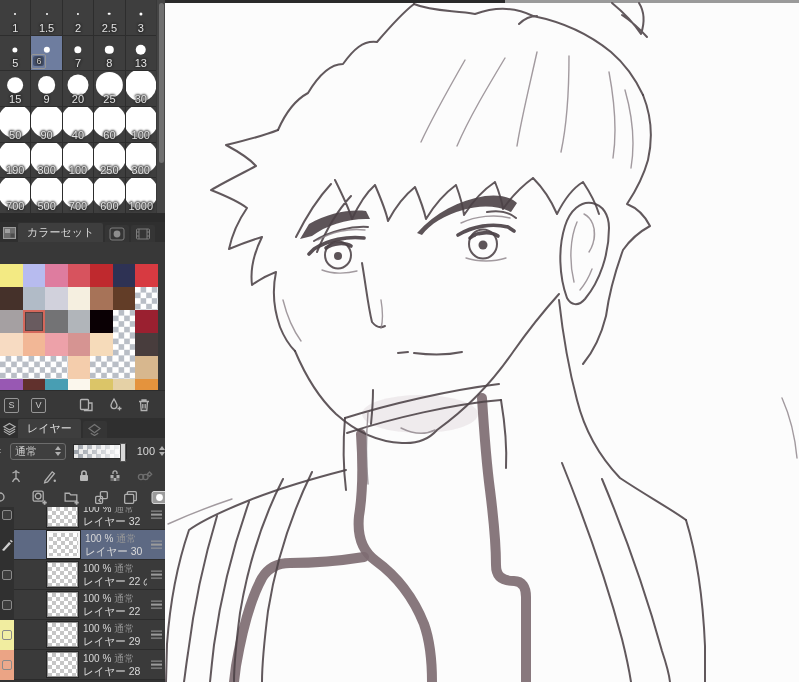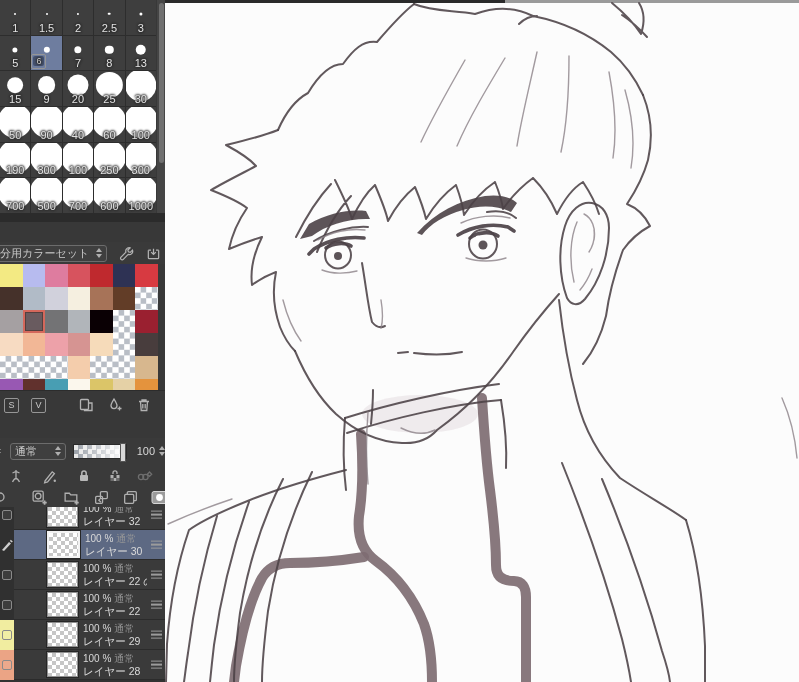--- a/index.html
+++ b/index.html
@@ -221,40 +221,44 @@
       <div class="bcell">
         <div class="bdot" style="height: 34px; width: 34px;"></div>
         <div class="bnum"><span>1000</span></div>
       </div>
     </div>
   <div class="vscroll">
       <div class="vthumb"></div>
     </div>
   <div class="seam"></div>
 
-  <div class="cctrl">
-    <div class="dropdown dd-set">
-      <span style="overflow:hidden;white-space:nowrap;">分用カラーセット</span>
-      <span class="st">
-          <i class="up"></i>
-          <i class="dn"></i>
-        </span>
-    </div>
-    <span class="cicon">
-      <svg width="15" height="15" viewBox="0 0 16 16">
-          <path d="M10.8 1.8a3.6 3.6 0 0 0-3.4 4.8L2.2 11.8a1.7 1.7 0 1 0 2.4 2.4l5.2-5.2a3.6 3.6 0 0 0 4.6-4.6L12 6.8l-2-.6-.6-2 2.4-2.2a3.6 3.6 0 0 0-1-.2z" fill="none" stroke="#b3b3b3" stroke-width="1.3"></path>
-        </svg>
-    </span>
-    <span class="cicon">
-      <svg width="15" height="15" viewBox="0 0 16 16" fill="none" stroke="#b3b3b3" stroke-width="1.3">
-          <path d="M8 3v6M5.5 6.5 8 9l2.5-2.5"></path>
-          <path d="M2.5 4.5v8a1 1 0 0 0 1 1h9a1 1 0 0 0 1-1v-8"></path>
-          <path d="M2.5 4.5h2.8M10.7 4.5h2.8"></path>
-        </svg>
-    </span>
+  <div class="tbar" style="top:222px">
+    <span class="ticon">
+      <svg width="13" height="12">
+          <rect x="0.5" y="0.5" width="12" height="11" fill="#6d6d6d" stroke="#9a9a9a"></rect>
+          <rect x="2" y="2" width="5" height="4" fill="#a0a0a0"></rect>
+          <rect x="7.5" y="6.5" width="4" height="4" fill="#4d4d4d"></rect>
+        </svg>
+    </span>
+    <div class="tab">
+        <span>カラーセット</span>
+      </div>
+    <div class="itab">
+      <svg width="16" height="14">
+          <rect x="1" y="1" width="14" height="12" rx="2" fill="none" stroke="#7e7e7e"></rect>
+          <circle cx="8" cy="7" r="3.4" fill="#8d8d8d"></circle>
+        </svg>
+    </div>
+    <div class="itab">
+      <svg width="16" height="14" fill="none" stroke="#7e7e7e">
+          <rect x="1.5" y="2" width="13" height="10" rx="1"></rect>
+          <path d="M4 2v10M12 2v10"></path>
+          <path d="M1.5 5h2.5M1.5 9h2.5M12 5h2.5M12 9h2.5"></path>
+        </svg>
+    </div>
   </div>
   <div class="swatches">
       <div class="sw" style="background: rgb(243, 234, 131);"></div>
       <div class="sw" style="background: rgb(183, 187, 239);"></div>
       <div class="sw" style="background: rgb(222, 124, 159);"></div>
       <div class="sw" style="background: rgb(215, 83, 94);"></div>
       <div class="sw" style="background: rgb(191, 41, 46);"></div>
       <div class="sw" style="background: rgb(46, 50, 84);"></div>
       <div class="sw" style="background: rgb(215, 58, 65);"></div>
       <div class="sw" style="background: rgb(69, 49, 42);"></div>
@@ -308,20 +312,38 @@
           <path d="M10.5 11.5h4M12.5 9.5v4"></path>
         </svg>
     </span>
     <span class="ic" style="margin-left:13px">
       <svg width="16" height="16" viewBox="0 0 16 16" fill="none" stroke="#b3b3b3" stroke-width="1.3">
           <path d="M3 4.5h10M6 4.5V3h4v1.5M4.5 4.5l.7 9h5.6l.7-9M6.8 7v4.5M9.2 7v4.5"></path>
         </svg>
     </span>
   </div>
 
+  <div class="tbar" style="top:418px">
+    <span class="ticon">
+      <svg width="15" height="15" viewBox="0 0 16 16" fill="none" stroke="#b3b3b3" stroke-width="1.2">
+          <path d="M8 1.5 14 5 8 8.5 2 5Z"></path>
+          <path d="m2 7.5 6 3.5 6-3.5"></path>
+          <path d="m2 10 6 3.5 6-3.5"></path>
+        </svg>
+    </span>
+    <div class="tab">
+        <span>レイヤー</span>
+      </div>
+    <div class="itab">
+      <svg width="15" height="13" viewBox="0 0 16 14" fill="none" stroke="#757575" stroke-width="1.3">
+          <path d="M8 1.5 14 6 8 10.5 2 6Z"></path>
+          <path d="m4 11 4 2.5L12 11"></path>
+        </svg>
+    </div>
+  </div>
   <div class="lctrl">
     <span class="st cutst">
         <i class="up"></i>
         <i class="dn"></i>
       </span>
     <div class="dropdown dd-blend">
       <span>通常</span>
       <span class="st">
           <i class="up"></i>
           <i class="dn"></i>

